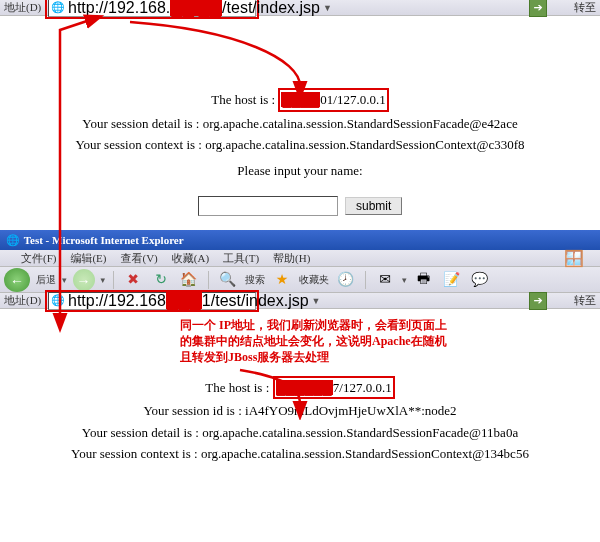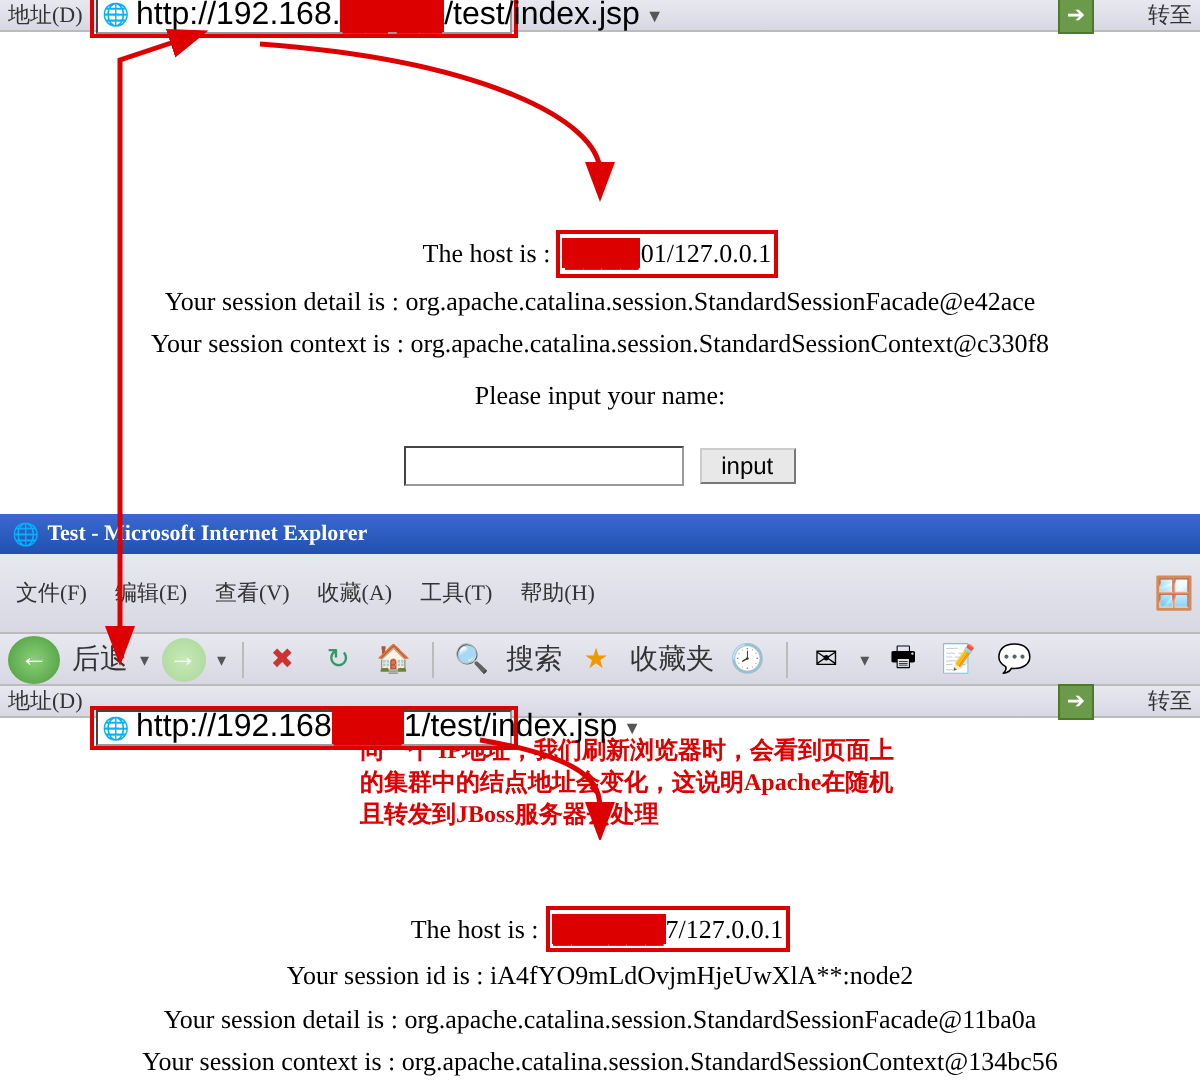--- a/index.html
+++ b/index.html
@@ -1,39 +1,39 @@
 <!DOCTYPE html>
 <html><head>
 <meta charset="utf-8">
 <style>
   * { box-sizing: border-box; margin: 0; padding: 0; }
   body { font-family: "Simsun", "宋体", serif; font-size: 12px; background: #fff; width: 600px; position: relative; }
-  .ie-toolbar { background: linear-gradient(#e8e8f0, #d8d8e4); border-bottom: 1px solid #bbb; display: flex; align-items: center; padding: 2px 3px; gap: 4px; height: 40px; }
+  .ie-toolbar { background: linear-gradient(#e8e8f0, #d8d8e4); border-bottom: 1px solid #bbb; display: flex; align-items: center; padding: 2px 16px; gap: 4px; height: 17px; }
   .ie-toolbar-nav { background: linear-gradient(#e8e8f0, #d8d8e4); border-bottom: 1px solid #bbb; display: flex; align-items: center; padding: 2px 4px; gap: 6px; height: 26px; }
   .ie-addrbar { background: linear-gradient(#e8e8f0, #d8d8e4); border-bottom: 1px solid #bbb; display: flex; align-items: center; padding: 2px 4px; gap: 4px; height: 16px; }
   .addr-label { font-size: 11px; color: #333; }
   .addr-input-wrap { flex: 1; display: flex; align-items: center; background: #fff; border: 1px inset #999; height: 18px; padding: 0 2px; gap: 3px; position: relative; }
   .addr-icon { width: 14px; height: 14px; display: inline-flex; align-items: center; justify-content: center; font-size: 11px; }
   .addr-text { flex: 1; font-size: 16px; font-family: Arial, sans-serif; }
   .addr-dd { width: 14px; text-align: center; color: #555; font-size: 9px; }
   .go-btn { width: 18px; height: 18px; background: #6a9a4a; border: 1px solid #4a7a2a; display: inline-flex; align-items: center; justify-content: center; color: #fff; font-size: 11px; }
   .go-label { font-size: 11px; color: #333; margin-left: 23px; }
   .menu-item { font-size: 11px; color: #333; padding: 1px 5px; cursor: default; }
   .tb-btn { width: 22px; height: 22px; display: inline-flex; align-items: center; justify-content: center; font-size: 14px; border-radius: 3px; }
   .tb-btn.back { background: radial-gradient(circle, #8ad078, #4a9a3a); color: #fff; border-radius: 50%; width: 26px; height: 24px; }
   .tb-btn.fwd { background: radial-gradient(circle, #c8e8b8, #a8d898); color: #fff; border-radius: 50%; }
   .tb-sep { width: 1px; height: 18px; background: #bbb; margin: 0 2px; }
-  .tb-label { font-size: 14px; color: #333; }
+  .tb-label { font-size: 10px; color: #333; }
   .titlebar { background: linear-gradient(#3a6ad0, #2050b0); color: #fff; font-size: 11px; font-weight: bold; padding: 3px 6px; display: flex; align-items: center; gap: 4px; height: 20px; }
   .content { padding: 14px 20px; text-align: center; font-family: "Times New Roman", serif; font-size: 13px; line-height: 1.5; }
   .content p { margin: 2px 0; white-space: nowrap; }
   .form-row { margin-top: 16px; text-align: center; }
   .text-input { border: 1px inset #999; height: 20px; width: 140px; padding: 0 3px; font-size: 12px; }
   .submit-btn { background: #e8e8e8; border: 1px outset #ccc; padding: 1px 10px; font-size: 12px; font-family: Arial; margin-left: 4px; }
-  .redbox { border: 2px solid #d00; display: inline-block; padding: 0 1px; margin-top: 27px; }
+  .redbox { border: 2px solid #d00; display: inline-block; padding: 0 1px; }
   .scribble { background: #d00; color: #d00; padding: 0 1px; }
   .red-annotation { color: #d00; font-size: 12px; font-weight: bold; text-align: left; line-height: 1.35; padding: 8px 30px 2px 180px; font-family: "Simsun", "宋体", serif; }
   .arrow-svg { position: absolute; pointer-events: none; }
 </style>
 </head>
 <body>
 
 <div class="ie-addrbar">
   <span class="addr-label">地址(D)</span>
   <span class="redbox" style="margin:0;">
@@ -53,21 +53,21 @@
 <div class="content" style="padding-top:70px;">
   <p>
     <span>The host is : </span>
     <span class="redbox"><span class="scribble">████</span><span>01/127.0.0.1</span></span>
   </p>
   <p><span>Your session detail is : </span><span>org.apache.catalina.session.StandardSessionFacade@e42ace</span></p>
   <p><span>Your session context is : </span><span>org.apache.catalina.session.StandardSessionContext@c330f8</span></p>
   <p style="margin-top:6px;">Please input your name:</p>
   <div class="form-row">
     <input class="text-input" style="">
-    <button class="submit-btn">input</button>
+    <button class="submit-btn">submit</button>
   </div>
 </div>
 
 <div class="titlebar">
   <span>🌐</span>
   <span>Test - Microsoft Internet Explorer</span>
 </div>
 <div class="ie-toolbar">
   <span class="menu-item">文件(F)</span>
   <span class="menu-item">编辑(E)</span>

